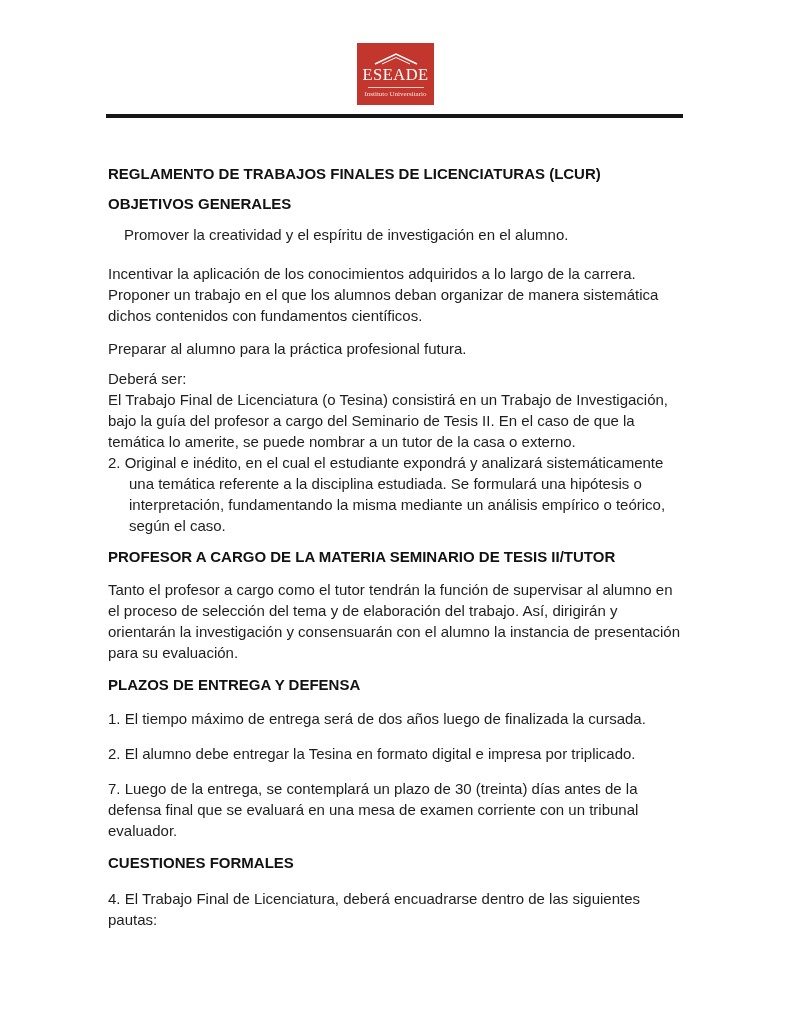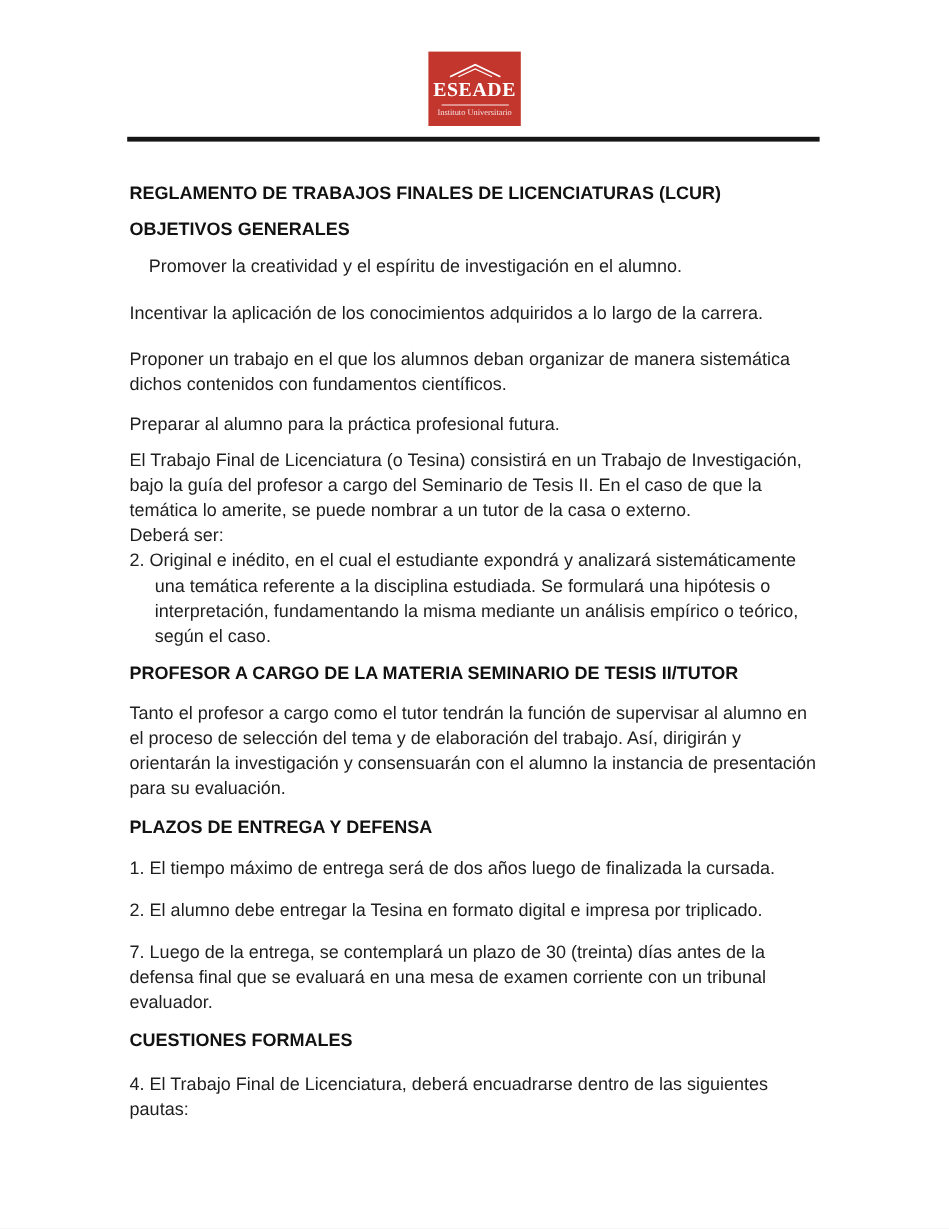--- a/index.html
+++ b/index.html
@@ -26,21 +26,21 @@
     color: #ffffff;
     display: flex;
     flex-direction: column;
     align-items: center;
     justify-content: center;
     text-align: center;
   }
   .logo-roof { margin-top: 1px; }
   .logo-name {
     font-family: "Liberation Serif", serif;
-    font-weight: bold;
+    font-weight: normal;
     font-size: 16.5px;
     letter-spacing: 0.5px;
     line-height: 18px;
     margin-top: 1px;
   }
   .logo-divider {
     width: 56px;
     height: 1px;
     background: rgba(255,255,255,0.75);
     margin: 3px 0 2px 0;
@@ -57,21 +57,21 @@
     left: 106px;
     top: 114px;
     width: 577px;
     height: 4px;
     background: #161616;
   }
   
   .content {
     position: absolute;
     left: 108px;
-    top: 144px;
+    top: 156px;
     width: 578px;
     font-size: 15px;
     line-height: 21px;
   }
   .content h1, .content h2 {
     font-size: 15px;
     line-height: 21px;
     font-weight: bold;
     color: #121212;
   }
@@ -80,21 +80,21 @@
   .mt7  { margin-top: 7px; }
   .mt10 { margin-top: 10px; }
   .mb0  { margin-bottom: 0; }
   .mb9  { margin-bottom: 9px; }
   .mb10 { margin-bottom: 10px; }
   .mb11 { margin-bottom: 11px; }
   .mb12 { margin-bottom: 12px; }
   .mb13 { margin-bottom: 13px; }
   .mb14 { margin-bottom: 14px; }
   .mb15 { margin-bottom: 15px; }
-  .mb17 { margin-bottom: 17px; }
+  .mb17 { }
   .mb18 { margin-bottom: 18px; margin-left: 16px; }
 </style>
 </head>
 <body>
 
 <div class="page">
 
   <div class="logo" style="background: rgb(194, 54, 46); color: rgb(255, 255, 255);">
     <svg class="logo-roof" width="46" height="13" viewBox="0 0 46 13" aria-hidden="true">
       <polyline points="2,12 23,2 44,12" fill="none" stroke="#ffffff" stroke-width="1.4"></polyline>
@@ -110,22 +110,22 @@
   <div class="content">
 
     <h1 class="mt7 mb9">REGLAMENTO DE TRABAJOS FINALES DE LICENCIATURAS (LCUR)</h1>
 
     <h2 class="mb10">OBJETIVOS GENERALES</h2>
     <p class="mb18">Promover la creatividad y el espíritu de investigación en el alumno.</p>
     <p class="mb17">Incentivar la aplicación de los conocimientos adquiridos a lo largo de la carrera.</p>
     <p class="mb12">Proponer un trabajo en el que los alumnos deban organizar de manera sistemática dichos contenidos con fundamentos científicos.</p>
     <p class="mb9">Preparar al alumno para la práctica profesional futura.</p>
 
+    <p class="mb0">Deberá ser:</p>
     <p class="mb0">El Trabajo Final de Licenciatura (o Tesina) consistirá en un Trabajo de Investigación, bajo la guía del profesor a cargo del Seminario de Tesis II. En el caso de que la temática lo amerite, se puede nombrar a un tutor de la casa o externo.</p>
-    <p class="mb0">Deberá ser:</p>
     <p class="mb0 hang">2.  Original e inédito, en el cual el estudiante expondrá y analizará sistemáticamente una temática referente a la disciplina estudiada. Se formulará una hipótesis o interpretación, fundamentando la misma mediante un análisis empírico o teórico, según el caso.</p>
 
     <h2 class="mt10 mb12">PROFESOR A CARGO DE LA MATERIA SEMINARIO DE TESIS II/TUTOR</h2>
     <p class="mb11">Tanto el profesor a cargo como el tutor tendrán la función de supervisar al alumno en el proceso de selección del tema y de elaboración del trabajo. Así, dirigirán y orientarán la investigación y consensuarán con el alumno la instancia de presentación para su evaluación.</p>
 
     <h2 class="mb13">PLAZOS DE ENTREGA Y DEFENSA</h2>
     <p class="mb14">1. El tiempo máximo de entrega será de dos años luego de finalizada la cursada.</p>
     <p class="mb14">2. El alumno debe entregar la Tesina en formato digital e impresa por triplicado.</p>
     <p class="mb11">7. Luego de la entrega, se contemplará un plazo de 30 (treinta) días antes de la defensa final que se evaluará en una mesa de examen corriente con un tribunal evaluador.</p>
 

